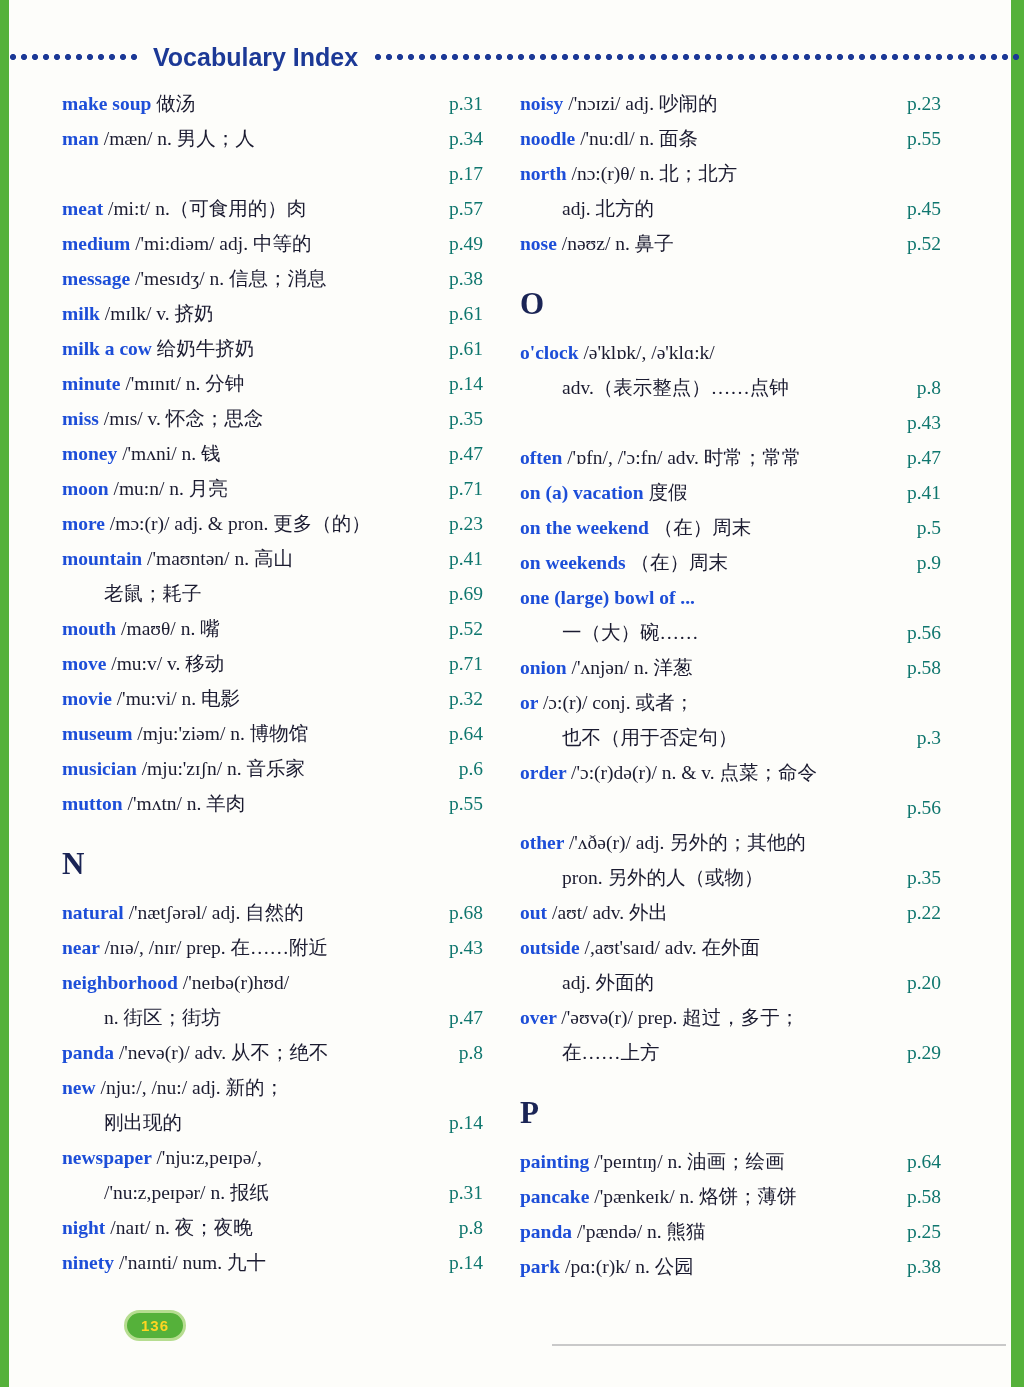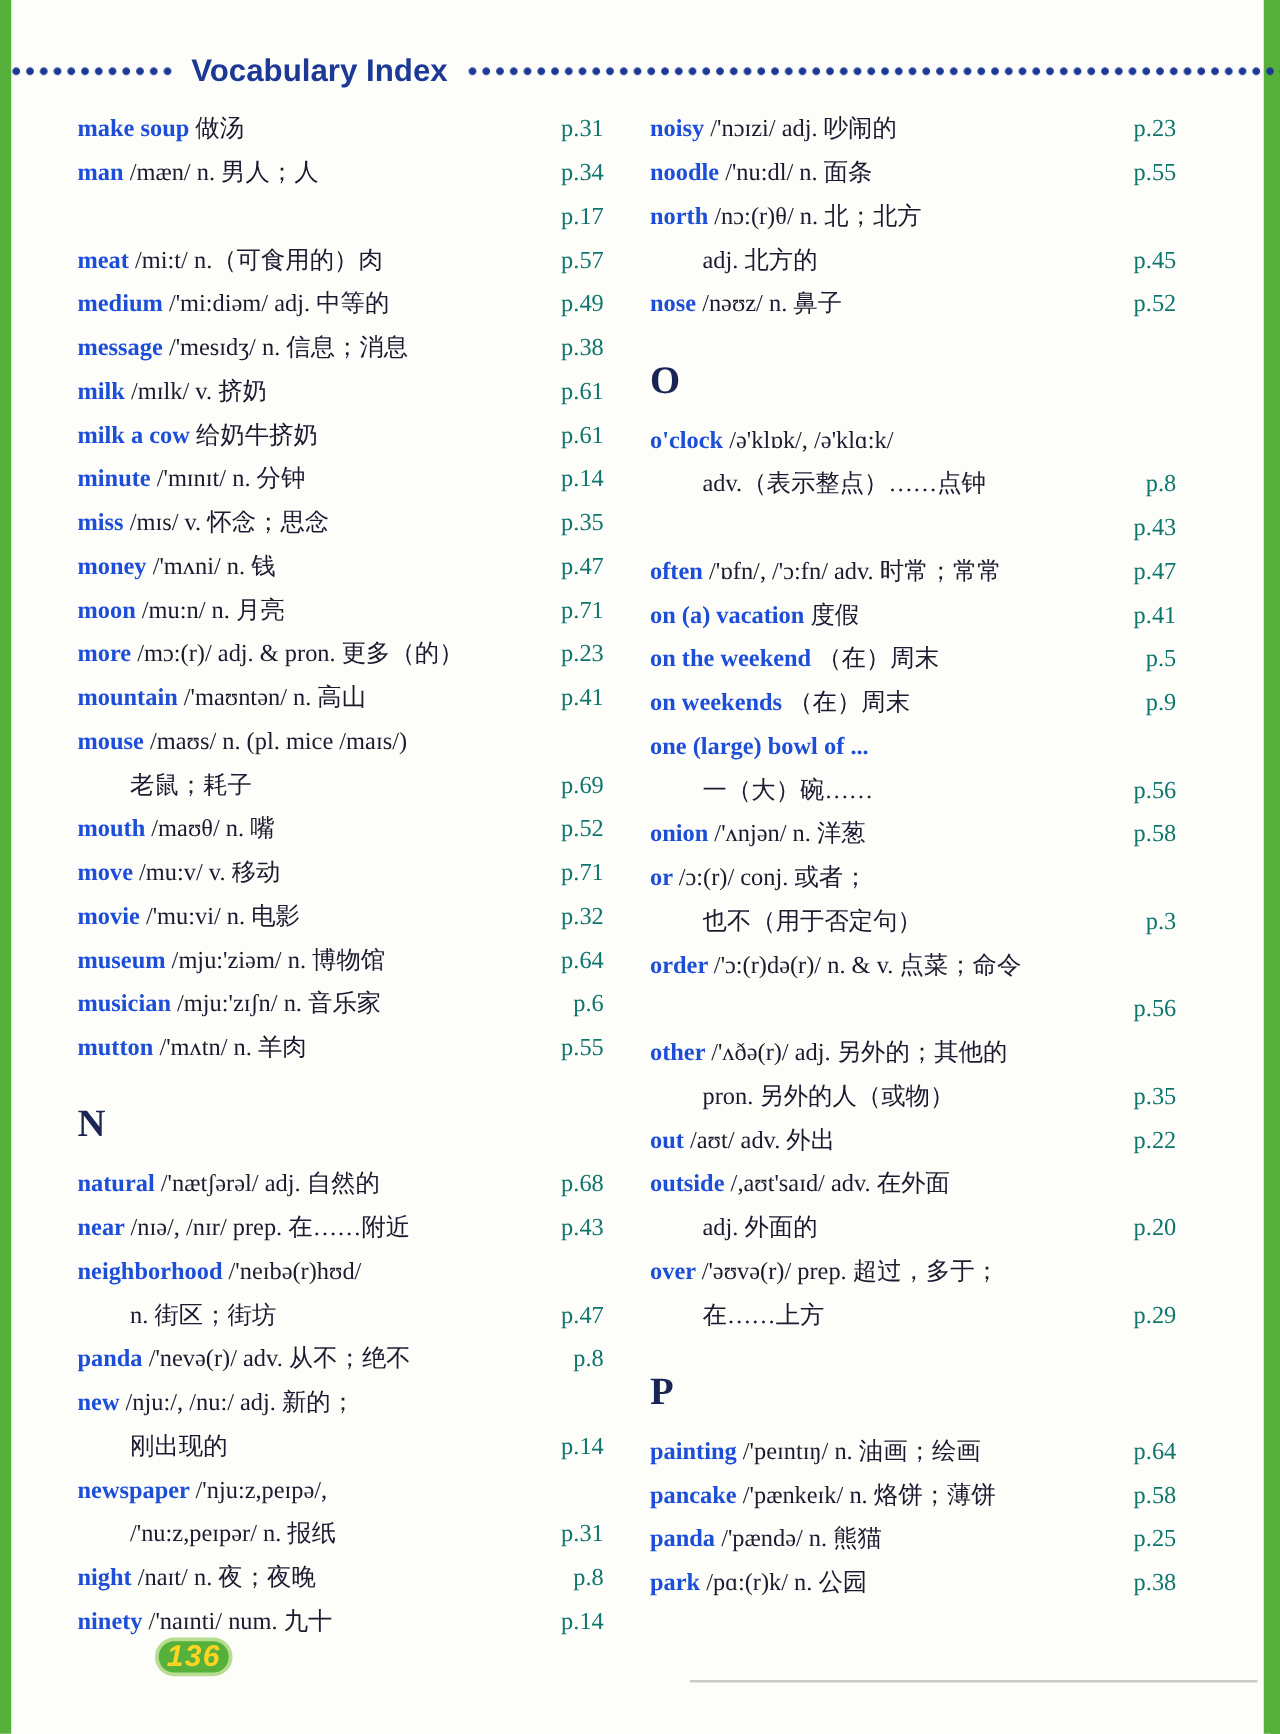--- a/index.html
+++ b/index.html
@@ -75,24 +75,23 @@
   .page-badge {
     position:absolute;
     left:124px; top:1310px;
     width:62px; height:31px;
     background:#55b13a;
     border:3px solid #b6dd90;
     border-radius:16px;
     color:#ffd522;
     font-family:"Liberation Sans", sans-serif;
     font-weight:bold;
-    font-size:24px;
+    font-size:15px;
     display:flex; align-items:center; justify-content:center;
     letter-spacing:1px;
-    font-style:italic;
   }
 
   
   .scan-line {
     position:absolute;
     left:552px; right:18px; top:1344px;
     height:2px;
     background:#c9c9c9;
   }
 </style>
@@ -172,24 +171,20 @@
       <div class="row">
         <span class="text"><span class="word">more </span><span class="body">/mɔ:(r)/ adj. &amp; pron. 更多（的）</span></span>
         <span class="fill"></span>
         <span class="pageref">p.23</span>
       </div>
       <div class="row">
         <span class="text"><span class="word">mountain </span><span class="body">/'maʊntən/ n. 高山</span></span>
         <span class="fill"></span>
         <span class="pageref">p.41</span>
       </div>
-      <div class="row">
-        <span class="text"><span class="word">mouse </span><span class="body">/maʊs/ n. (pl. mice /maɪs/)</span></span>
-        <span class="fill"></span>
-      </div>
       <div class="row indent">
         <span class="text"><span class="body">老鼠；耗子</span></span>
         <span class="fill"></span>
         <span class="pageref">p.69</span>
       </div>
       <div class="row">
         <span class="text"><span class="word">mouth </span><span class="body">/maʊθ/ n. 嘴</span></span>
         <span class="fill"></span>
         <span class="pageref">p.52</span>
       </div>

